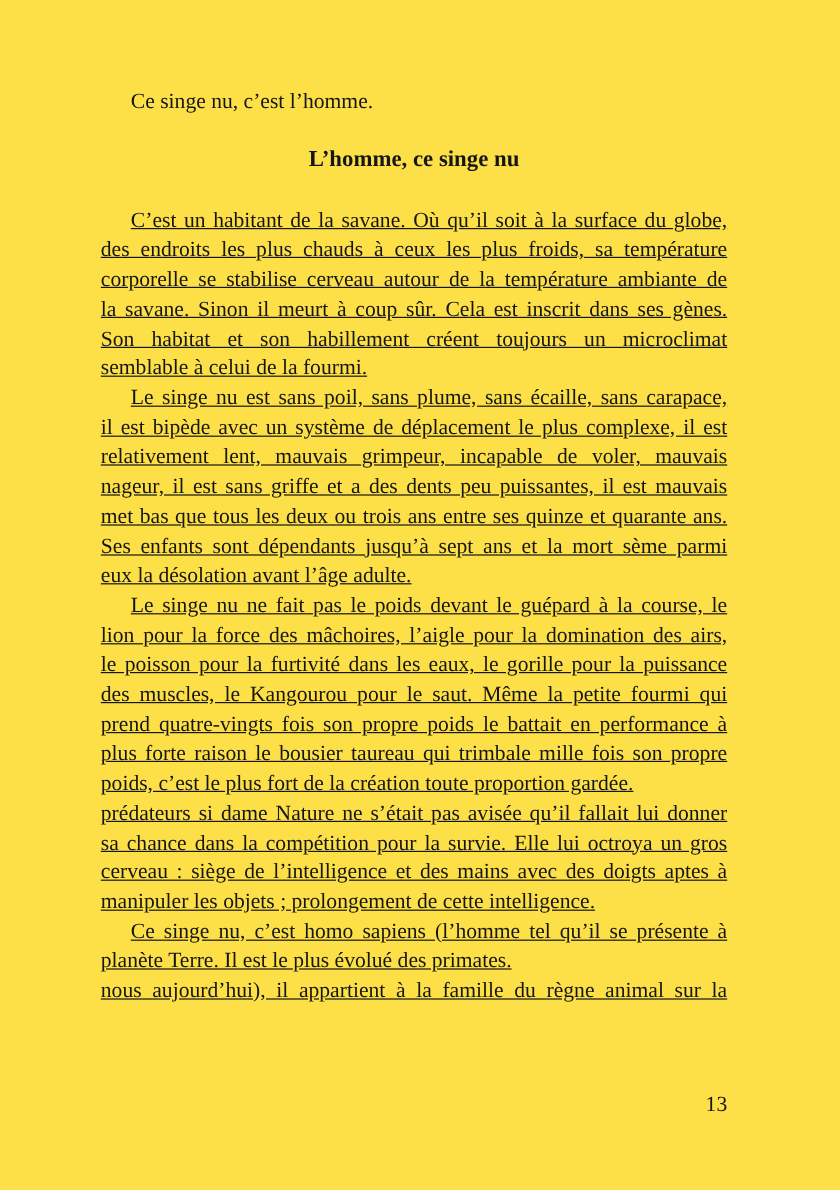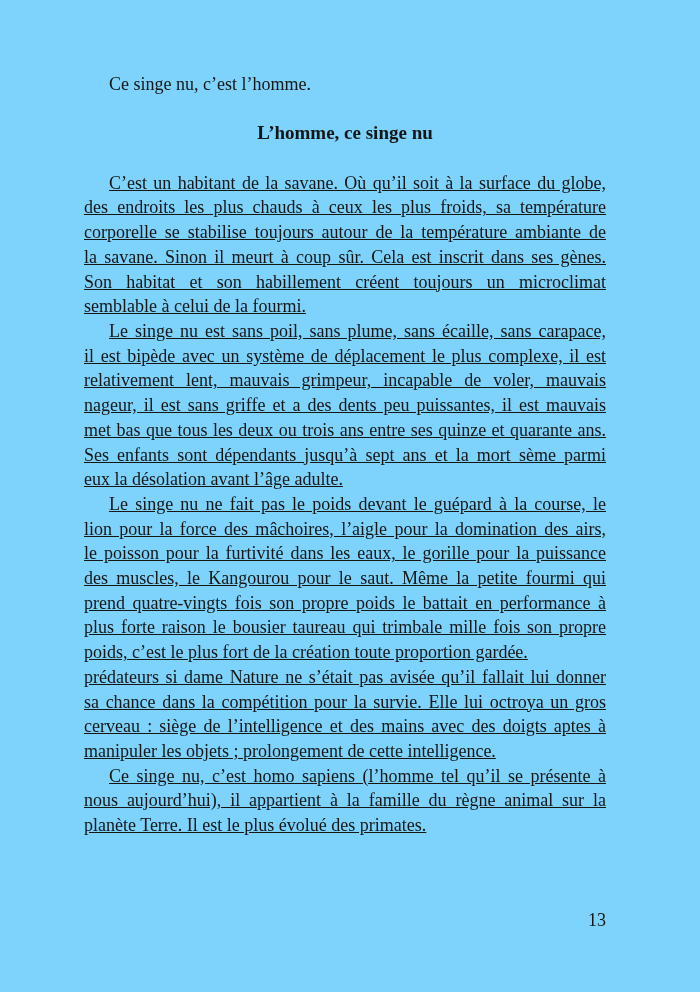--- a/index.html
+++ b/index.html
@@ -7,21 +7,21 @@
     padding: 0;
     width: 700px;
     height: 992px;
     background: #ffffff;
     overflow: hidden;
   }
   .page {
     position: relative;
     width: 700px;
     height: 992px;
-    background: #7dd3fc;
+    background: #fde047;
     font-family: "Liberation Serif", "DejaVu Serif", serif;
     color: #161616;
   }
   .content {
     position: absolute;
     top: 72px;
     left: 84px;
     width: 522px;
     font-size: 18px;
     line-height: 24.7px;
@@ -68,21 +68,21 @@
 <body>
 
 <div class="page">
   <div class="content">
     <div class="opening-line">Ce singe nu, c’est l’homme.</div>
     <h1 class="title">L’homme, ce singe nu</h1>
     <div class="body-text">
         <div class="para">
           <div class="line first">C’est un habitant de la savane. Où qu’il soit à la surface du globe,</div>
           <div class="line">des endroits les plus chauds à ceux les plus froids, sa température</div>
-          <div class="line">corporelle se stabilise toujours autour de la température ambiante de</div>
+          <div class="line">corporelle se stabilise cerveau autour de la température ambiante de</div>
           <div class="line">la savane. Sinon il meurt à coup sûr. Cela est inscrit dans ses gènes.</div>
           <div class="line">Son habitat et son habillement créent toujours un microclimat</div>
           <div class="line last">semblable à celui de la fourmi.</div>
         </div>
         <div class="para">
           <div class="line first">Le singe nu est sans poil, sans plume, sans écaille, sans carapace,</div>
           <div class="line">il est bipède avec un système de déplacement le plus complexe, il est</div>
           <div class="line">relativement lent, mauvais grimpeur, incapable de voler, mauvais</div>
           <div class="line">nageur, il est sans griffe et a des dents peu puissantes, il est mauvais</div>
           <div class="line">met bas que tous les deux ou trois ans entre ses quinze et quarante ans.</div>
@@ -99,19 +99,19 @@
           <div class="line last">poids, c’est le plus fort de la création toute proportion gardée.</div>
         </div>
         <div class="para">
           <div class="line">prédateurs si dame Nature ne s’était pas avisée qu’il fallait lui donner</div>
           <div class="line">sa chance dans la compétition pour la survie. Elle lui octroya un gros</div>
           <div class="line">cerveau : siège de l’intelligence et des mains avec des doigts aptes à</div>
           <div class="line last">manipuler les objets ; prolongement de cette intelligence.</div>
         </div>
         <div class="para">
           <div class="line first">Ce singe nu, c’est homo sapiens (l’homme tel qu’il se présente à</div>
+          <div class="line last">planète Terre. Il est le plus évolué des primates.</div>
           <div class="line">nous aujourd’hui), il appartient à la famille du règne animal sur la</div>
-          <div class="line last">planète Terre. Il est le plus évolué des primates.</div>
         </div>
       </div>
   </div>
   <div class="page-number">13</div>
 </div>
 
 </body></html>

